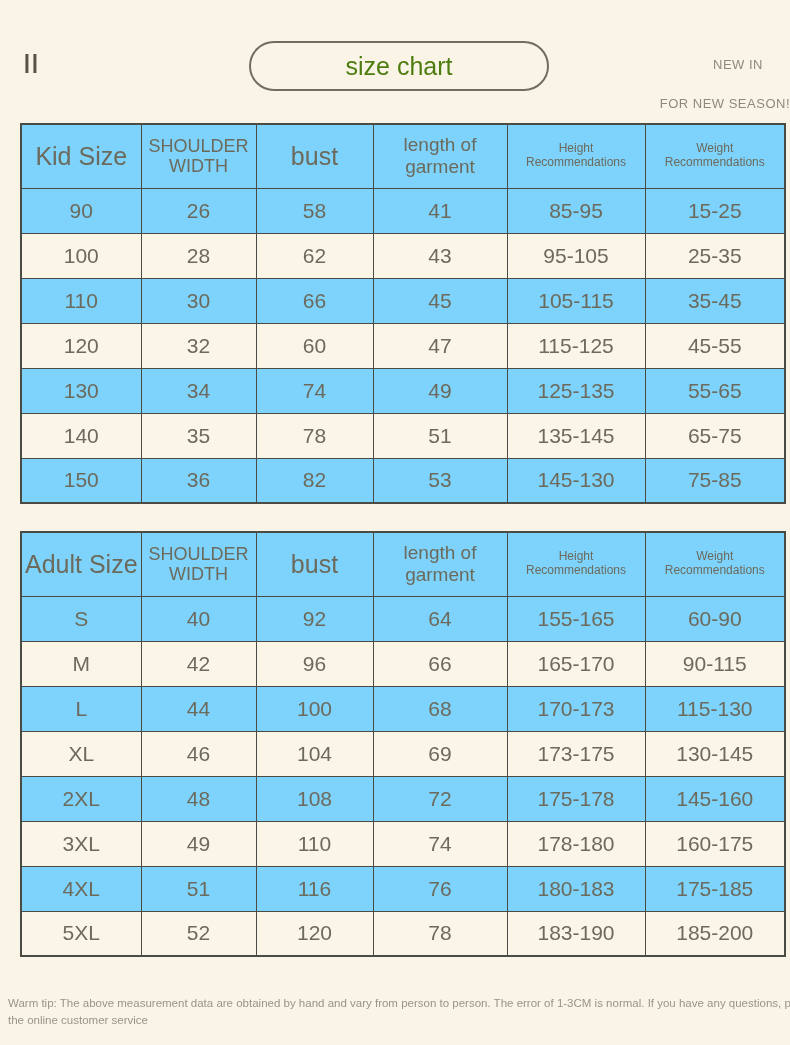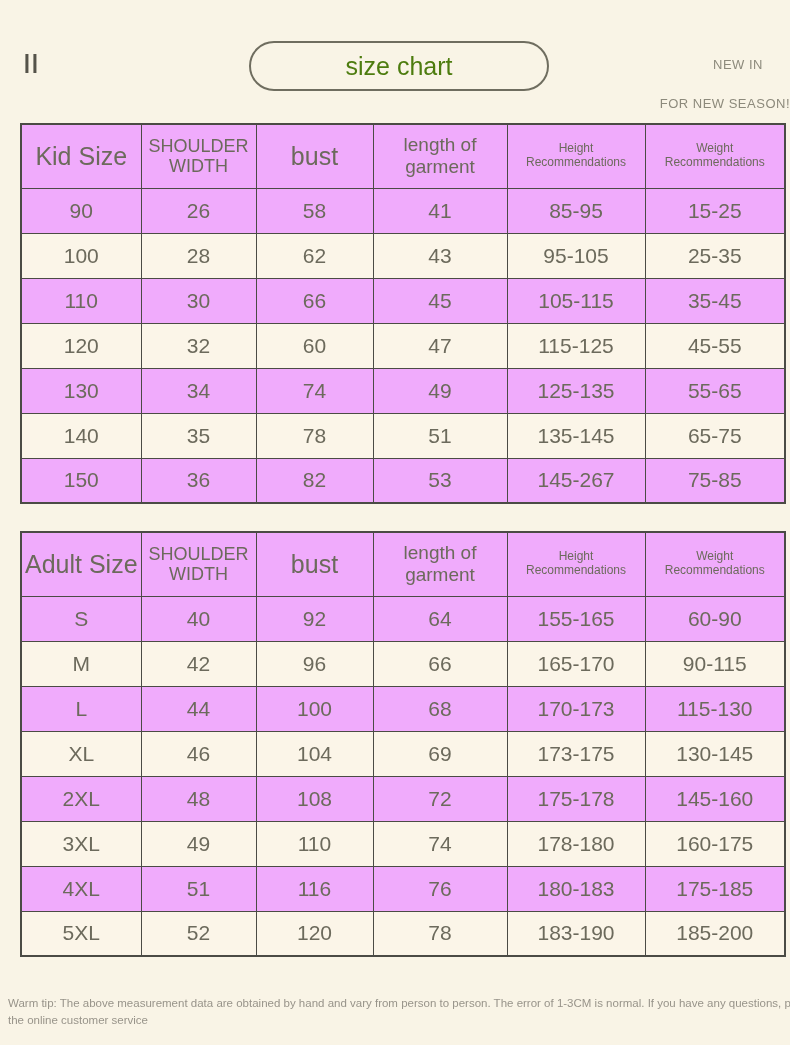--- a/index.html
+++ b/index.html
@@ -33,21 +33,21 @@
   }
   .corner {
     position: absolute; right: 27px; top: 57px;
     font-size: 13px; color: #8D8A7C; letter-spacing: 0.5px;
   }
 
   
   table.size-table {
     position: absolute; left: 20px; width: 764px;
     border-collapse: collapse; table-layout: fixed;
-    background: #f0abfc;
+    background: #7dd3fc;
     border: 2px solid #4B4B45;
   }
   #kid-table   { top: 123px; }
   #adult-table { top: 531px; }
   .size-table th, .size-table td {
     border: 1px solid #4B4B45;
     text-align: center; vertical-align: middle;
     padding: 0; font-weight: normal;
     color: #6C6A5C;
   }
@@ -147,21 +147,21 @@
         <td>78</td>
         <td>51</td>
         <td>135-145</td>
         <td>65-75</td>
       </tr>
       <tr>
         <td>150</td>
         <td>36</td>
         <td>82</td>
         <td>53</td>
-        <td>145-267</td>
+        <td>145-130</td>
         <td>75-85</td>
       </tr>
     </tbody>
 </table>
 
 <table class="size-table" id="adult-table">
   <colgroup>
     <col style="width:120px">
       <col style="width:115px">
       <col style="width:117px">

